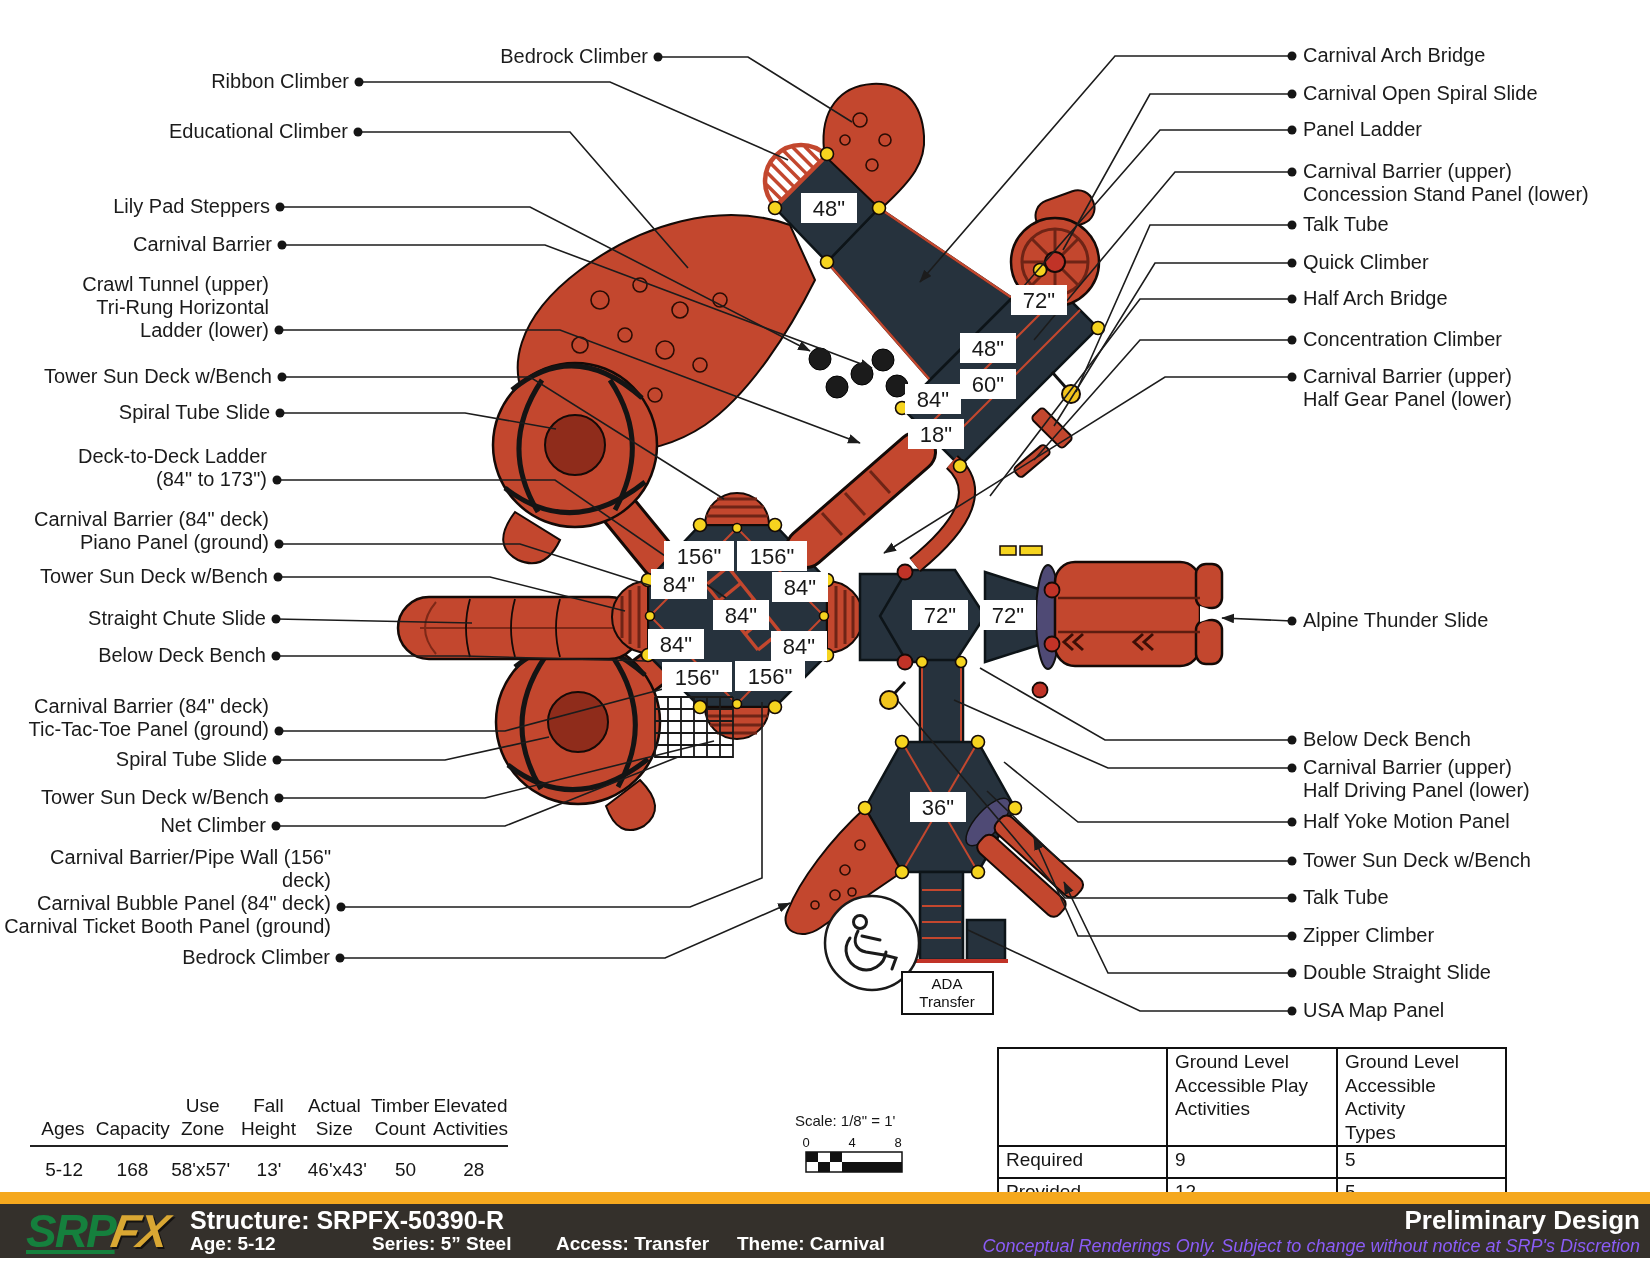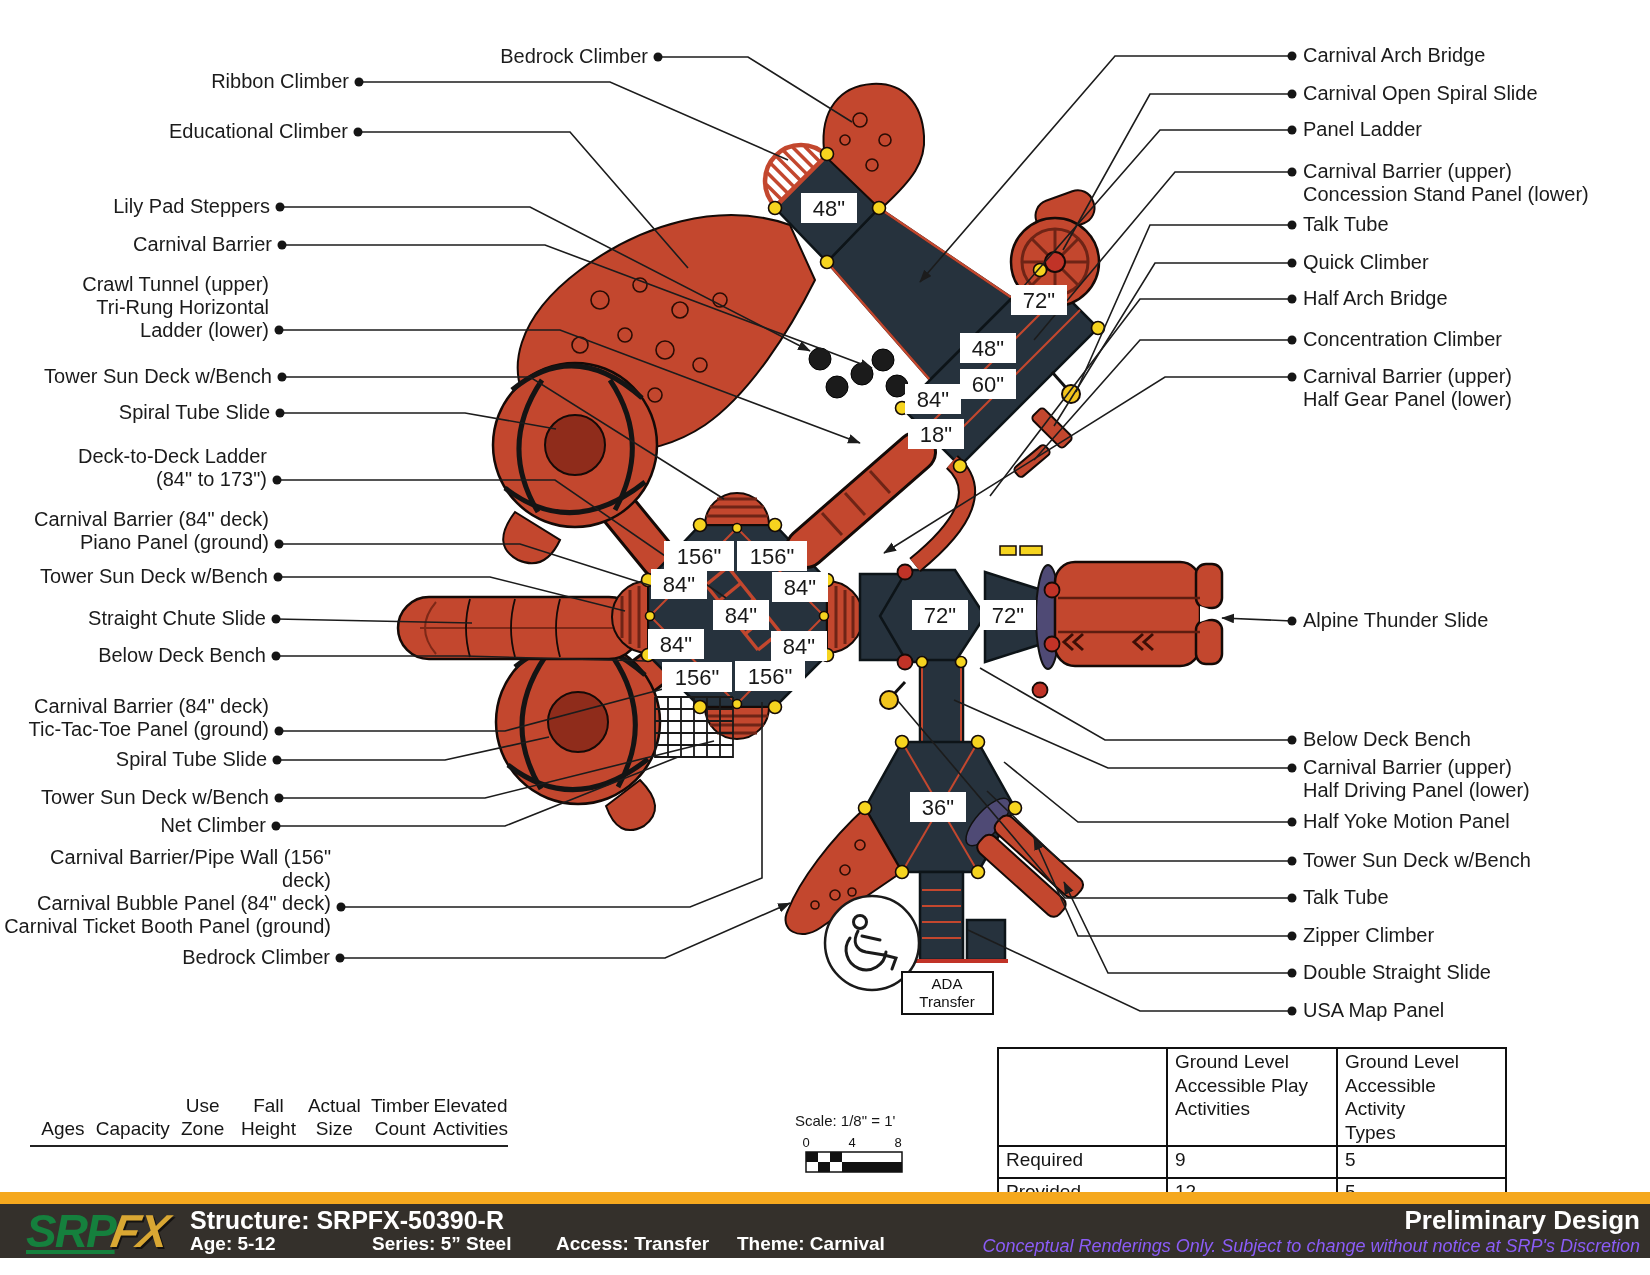--- a/index.html
+++ b/index.html
@@ -558,20 +558,29 @@
 Zone</div>
     <div>Fall
 Height</div>
     <div>Actual
 Size</div>
     <div>Timber
 Count</div>
     <div>Elevated
 Activities</div>
   </div>
+  <div class="specs-vals">
+    <div>5-12</div>
+    <div>168</div>
+    <div>58'x57'</div>
+    <div>13'</div>
+    <div>46'x43'</div>
+    <div>50</div>
+    <div>28</div>
+  </div>
 </div>
 
 <div class="scale-label">Scale: 1/8" = 1'</div>
 
 <table class="acc">
   <tbody>
         <tr class="hdr">
     <td style="width:153px"></td>
     <td style="width:154px">Ground Level
 Accessible Play

